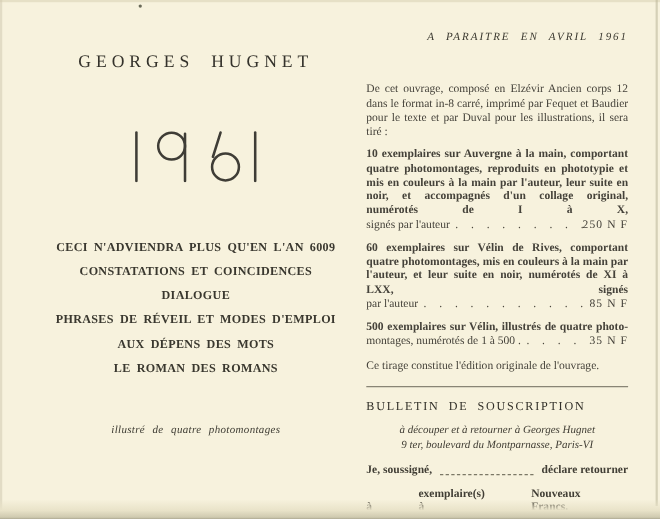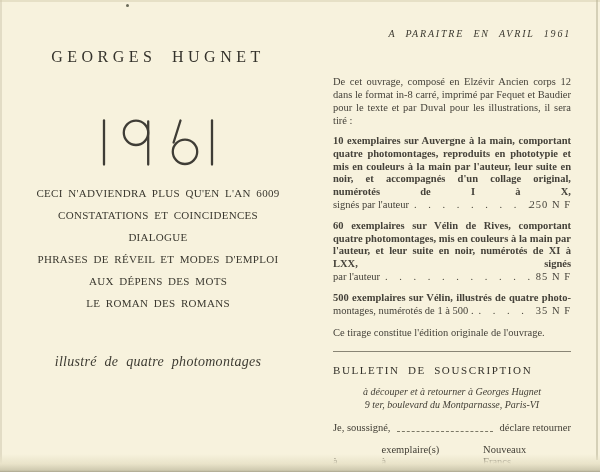--- a/index.html
+++ b/index.html
@@ -14,40 +14,40 @@
   .top-edge   { position:absolute; left:0; top:0; width:100%; height:2px; background:rgba(225,219,193,.8); }
   .left-edge  { position:absolute; left:0; top:0; bottom:0; width:2px; background:rgba(209,203,176,.55); }
   .right-edge { position:absolute; right:2px; top:0; bottom:12px; width:2px; background:rgba(186,180,152,.55); }
   .bottom-shade {
     position:absolute; left:0; right:0; bottom:0; height:18px;
     background:linear-gradient(to bottom, rgba(247,242,221,0), #e9e3c9 55%, #cfcab0 90%, #a9a58f 100%);
   }
   .speck { position:absolute; left:126px; top:4px; width:3px; height:3px; border-radius:50%; background:#6a6a58; }
 
   
-  .col-left { position:absolute; left:4px; top:0; width:308px; text-align:center; }
+  .col-left { position:absolute; left:24px; top:0; width:308px; text-align:center; }
   .author {
     margin-top:48px; font-size:16px; letter-spacing:4.5px; word-spacing:7px;
     color:#34322b;
   }
   .year-wrap { margin-top:53px; height:47px; }
   .year-wrap svg { display:inline-block; }
   .sr-only {
     position:absolute; width:1px; height:1px; overflow:hidden;
     clip:rect(0 0 0 0); white-space:nowrap;
   }
-  .titles { margin-top:20px; }
+  .titles { margin-top:52px;font-weight:bold; }
   .title-line {
     font-size:11px; line-height:14px; margin-bottom:8px;
     letter-spacing:.3px; word-spacing:2.5px; color:#3a382f;
   }
   .title-line.tight { margin-bottom:2px; }
   .title-line:last-child { margin-bottom:0; }
   .illustration {
-    margin-top:44px; font-style:italic; font-size:14px;
+    margin-top:44px; font-style:italic; font-size:10px;
     letter-spacing:.3px; word-spacing:4px; color:#3e3c33;
   }
 
   
   .col-right { position:absolute; left:333px; top:0; width:238px; }
   .announce {
     margin-top:28px; text-align:right; font-style:italic;
     font-size:10px; letter-spacing:1.8px; word-spacing:5px; color:#3a382f;
   }
   .intro { margin-top:36px; font-size:10.5px; line-height:13px; text-align:justify; }
@@ -64,21 +64,21 @@
   .price { white-space:nowrap; letter-spacing:1px; }
   .edition-note { margin-top:10px; font-size:10.5px; }
   .rule { margin-top:13px; border-top:1px solid rgba(90,87,72,.7); height:0; }
   .bulletin-heading {
     margin-top:12px; font-size:11px;
     letter-spacing:1.6px; word-spacing:4px; color:#33312a;
   }
   .return-lines { margin-top:9px; text-align:center; font-style:italic; font-size:10px; line-height:13px; color:#413e35; }
   .form { margin-top:11px; font-size:10.5px; color:#413e35; }
   .frow { display:flex; align-items:flex-end; }
-  .frow span { line-height:12px; }
+  .frow span { line-height:12px;font-weight:bold; }
   .blank { border-bottom:1px dashed #7b7866; height:1px; margin-bottom:2px; }
   .blank.grow { flex:1; margin-left:7px; margin-right:7px; }
   .blank.fixed { width:42px; margin-left:6px; margin-right:6px; }
   .row-qty { margin-top:10px; padding-right:30px; }
   .row-name { margin-top:8px; padding-left:26px;justify-content:space-between; }
   .row-name .blank.grow { margin-left:12px; margin-right:6px; }
   .row-addr { margin-top:7px; padding-left:20px; }
 </style>
 </head>
 <body>

